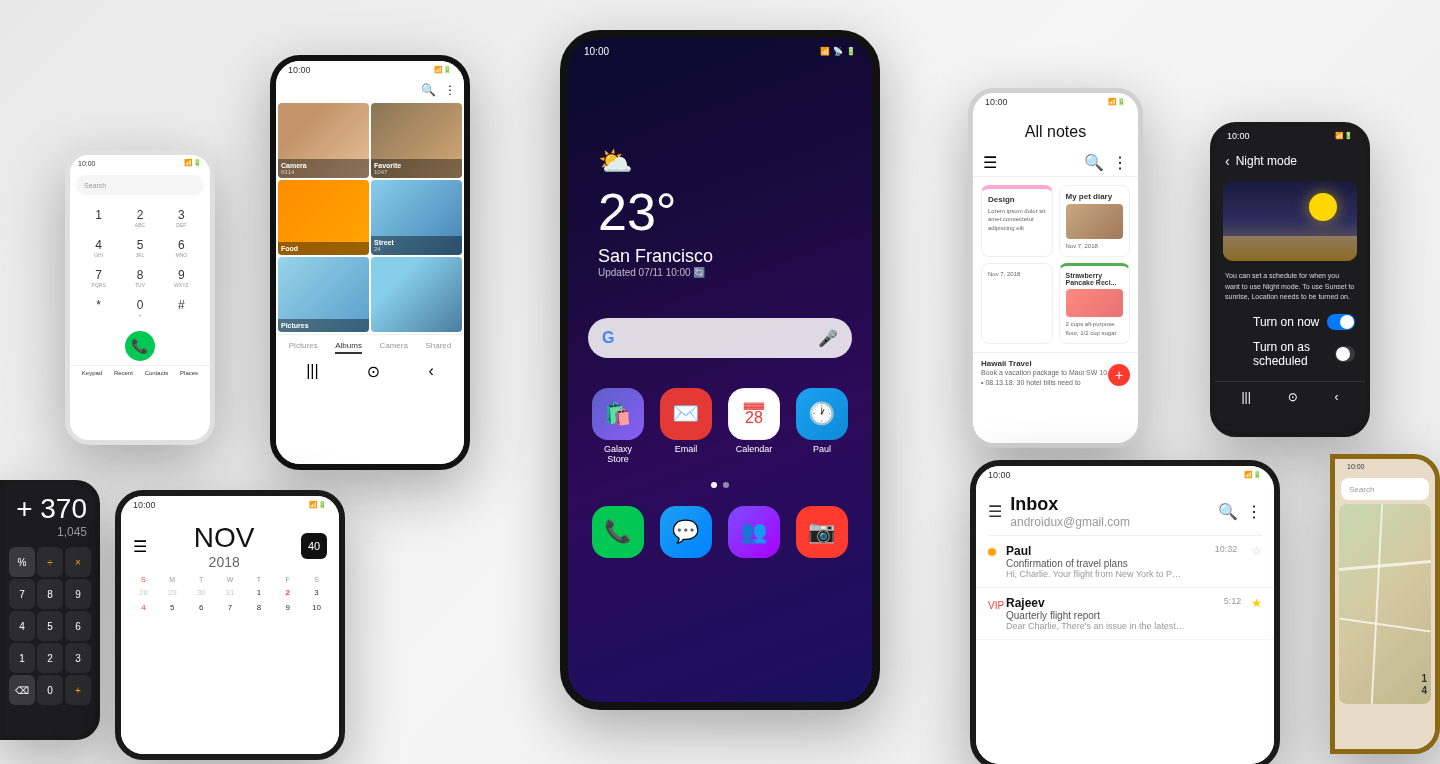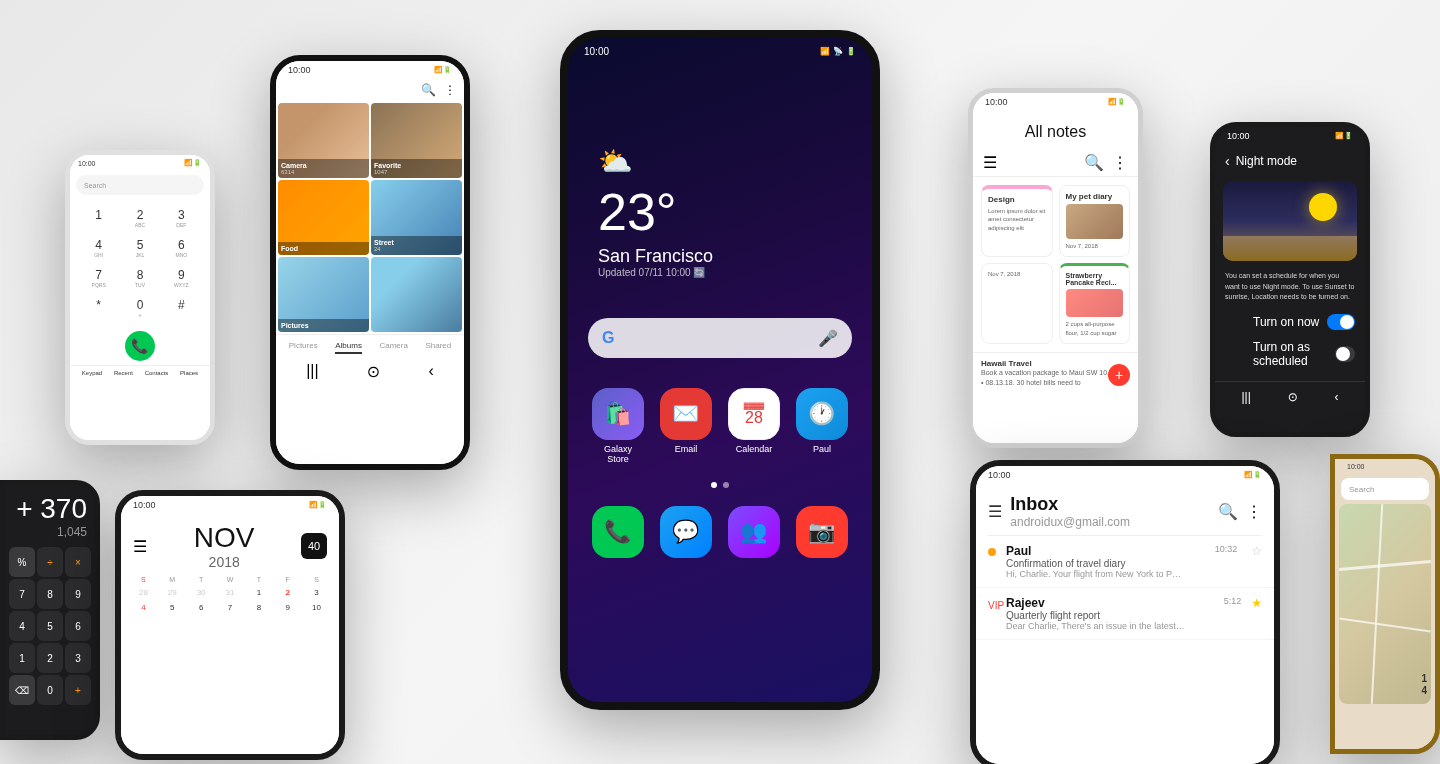--- a/index.html
+++ b/index.html
@@ -647,21 +647,21 @@
         </div>
       </div>
       <div class="email-divider"></div>
       <div class="email-item">
         <div class="email-dot"></div>
         <div style="flex:1;min-width:0;">
           <div style="display:flex;justify-content:space-between;">
             <span class="email-sender">Paul</span>
             <span class="email-time">10:32</span>
           </div>
-          <div class="email-subject">Confirmation of travel diary</div>
+          <div class="email-subject">Confirmation of travel plans</div>
           <div class="email-preview">Hi, Charlie. Your flight from New York to Par...</div>
         </div>
         <div style="font-size:12px;color:#ccc;margin-left:4px;">☆</div>
       </div>
       <div class="email-item">
         <div class="email-dot vip">VIP</div>
         <div style="flex:1;min-width:0;">
           <div style="display:flex;justify-content:space-between;">
             <span class="email-sender">Rajeev</span>
             <span class="email-time">5:12</span>

